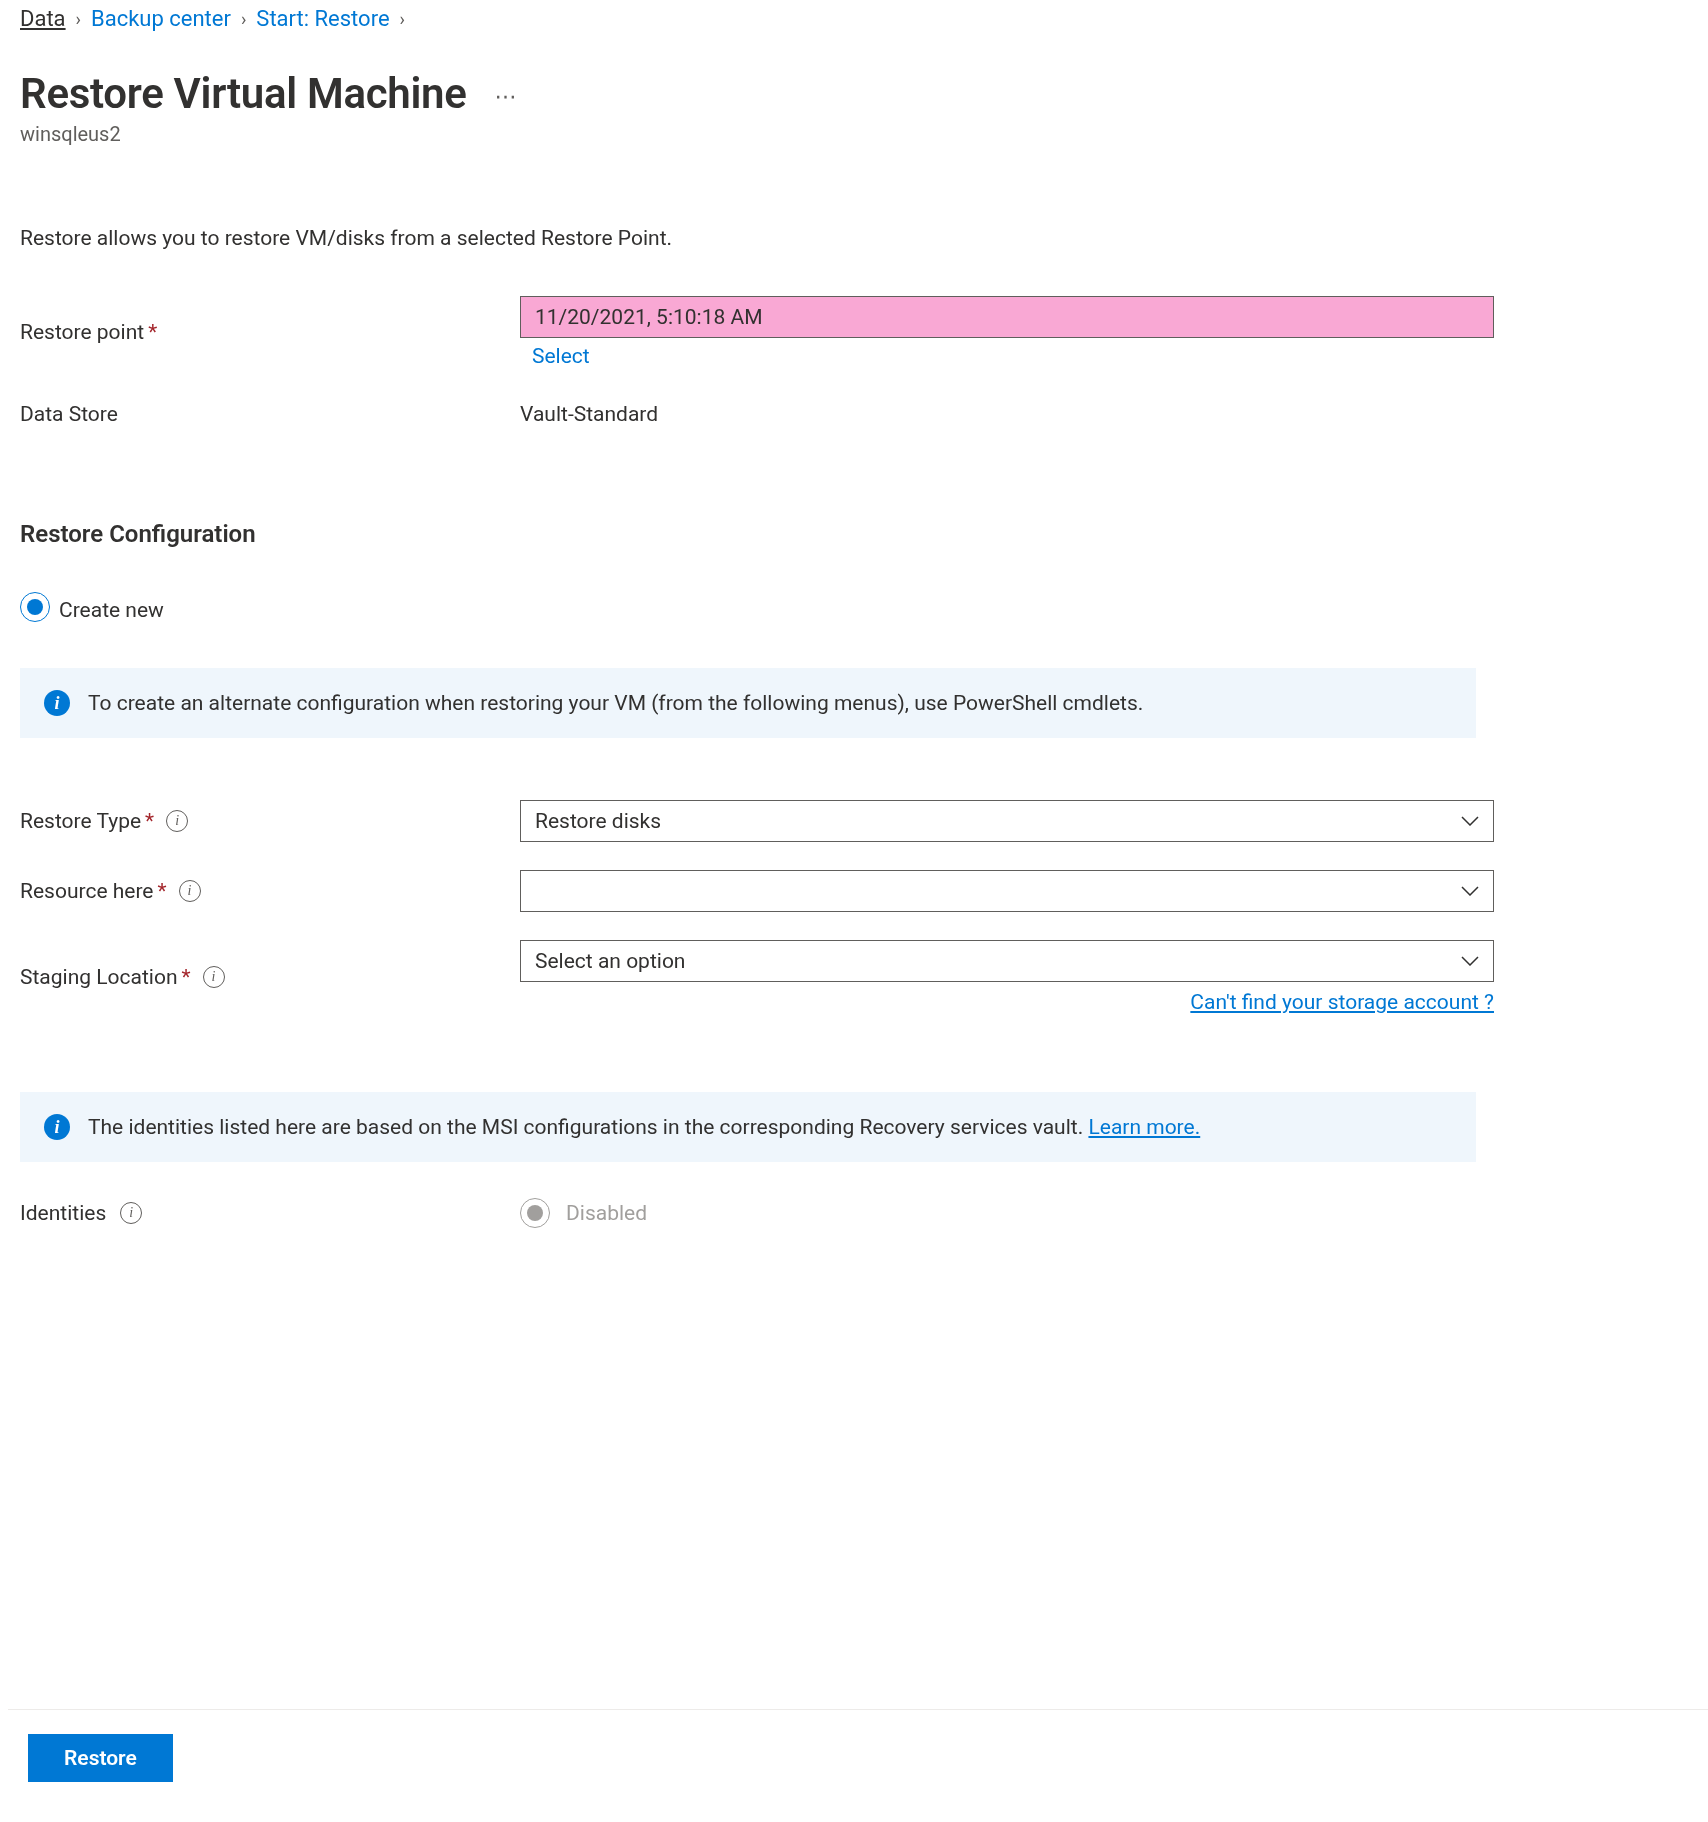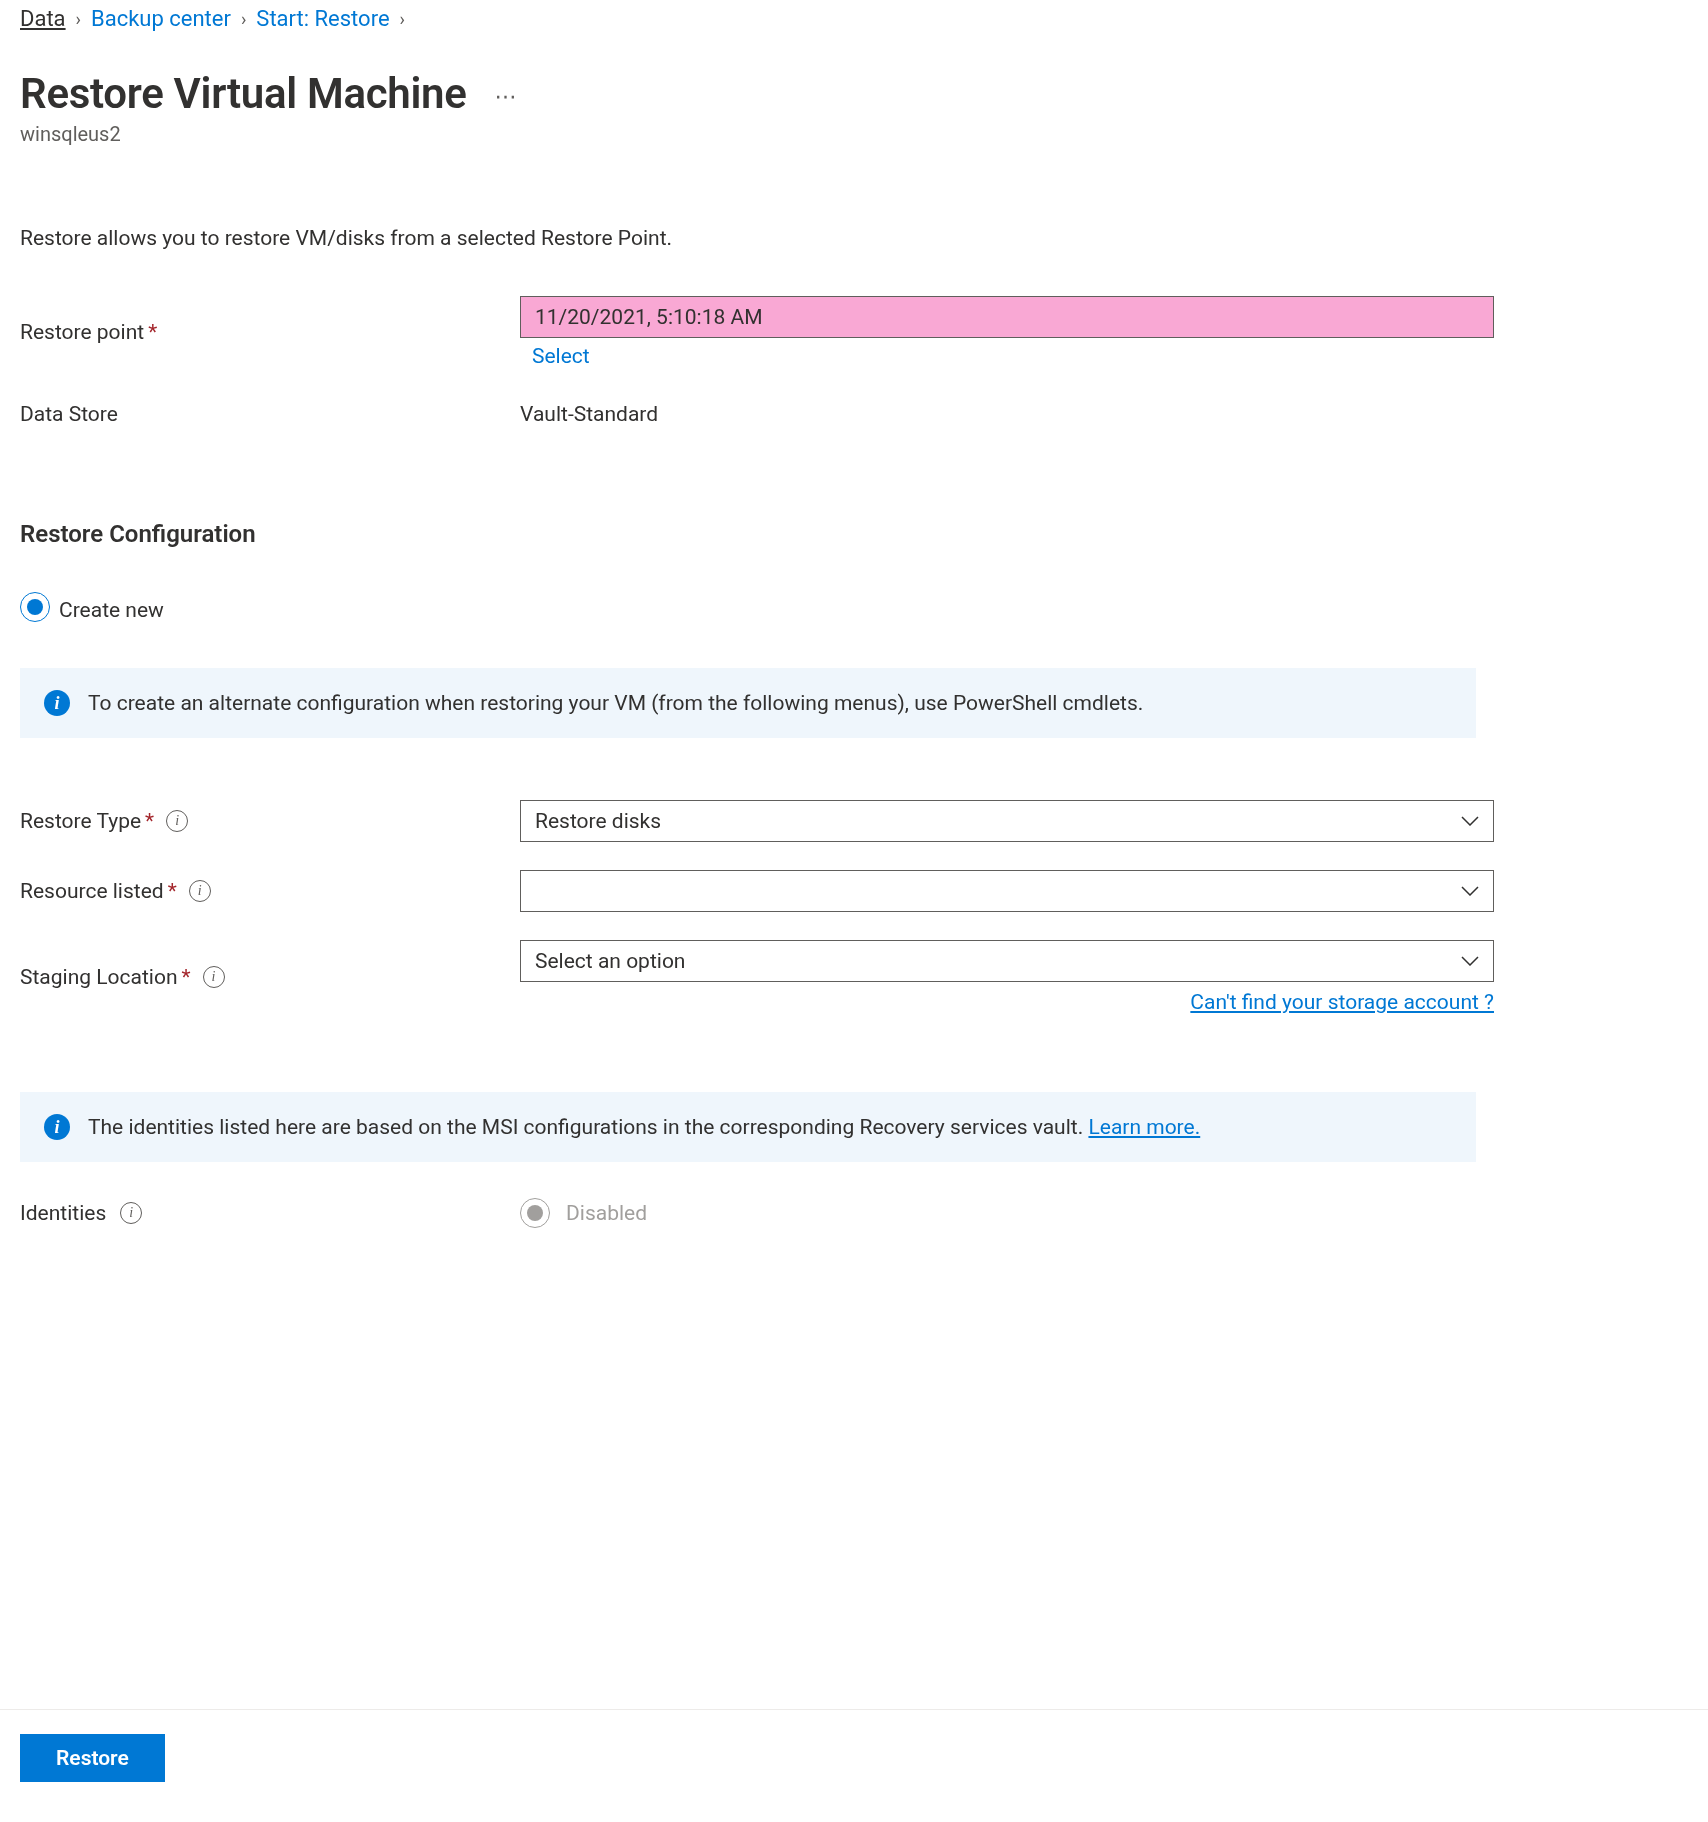--- a/index.html
+++ b/index.html
@@ -235,21 +235,21 @@
     cursor: pointer;
   }
   .identities-row {
     display: flex;
     align-items: center;
     margin-top: 36px;
   }
   .footer {
     position: absolute;
     bottom: 40px;
-    left: 0;
+    left: 8px;
     right: 0;
     border-top: 1px solid #edebe9;
     padding: 24px 20px 0 20px;
   }
   .primary-btn {
     background: #0078d4;
     color: #fff;
     border: none;
     padding: 12px 36px;
     font-size: 21px;
@@ -326,21 +326,21 @@
           <span>Restore disks</span>
           <svg class="chevron" width="18" height="10" viewBox="0 0 18 10">
               <path d="M1 1 L9 9 L17 1" stroke="#323130" stroke-width="1.5" fill="none"></path>
             </svg>
         </div>
       </div>
     </div>
 
     <div class="form-row row-gap-28">
       <div class="form-label">
-        <span><span>Resource listed</span><span class="req">*</span></span>
+        <span><span>Resource here</span><span class="req">*</span></span>
         <span class="info-icon">i</span>
       </div>
       <div class="form-control">
         <div class="dropdown">
           <span></span>
           <svg class="chevron" width="18" height="10" viewBox="0 0 18 10">
               <path d="M1 1 L9 9 L17 1" stroke="#323130" stroke-width="1.5" fill="none"></path>
             </svg>
         </div>
       </div>

